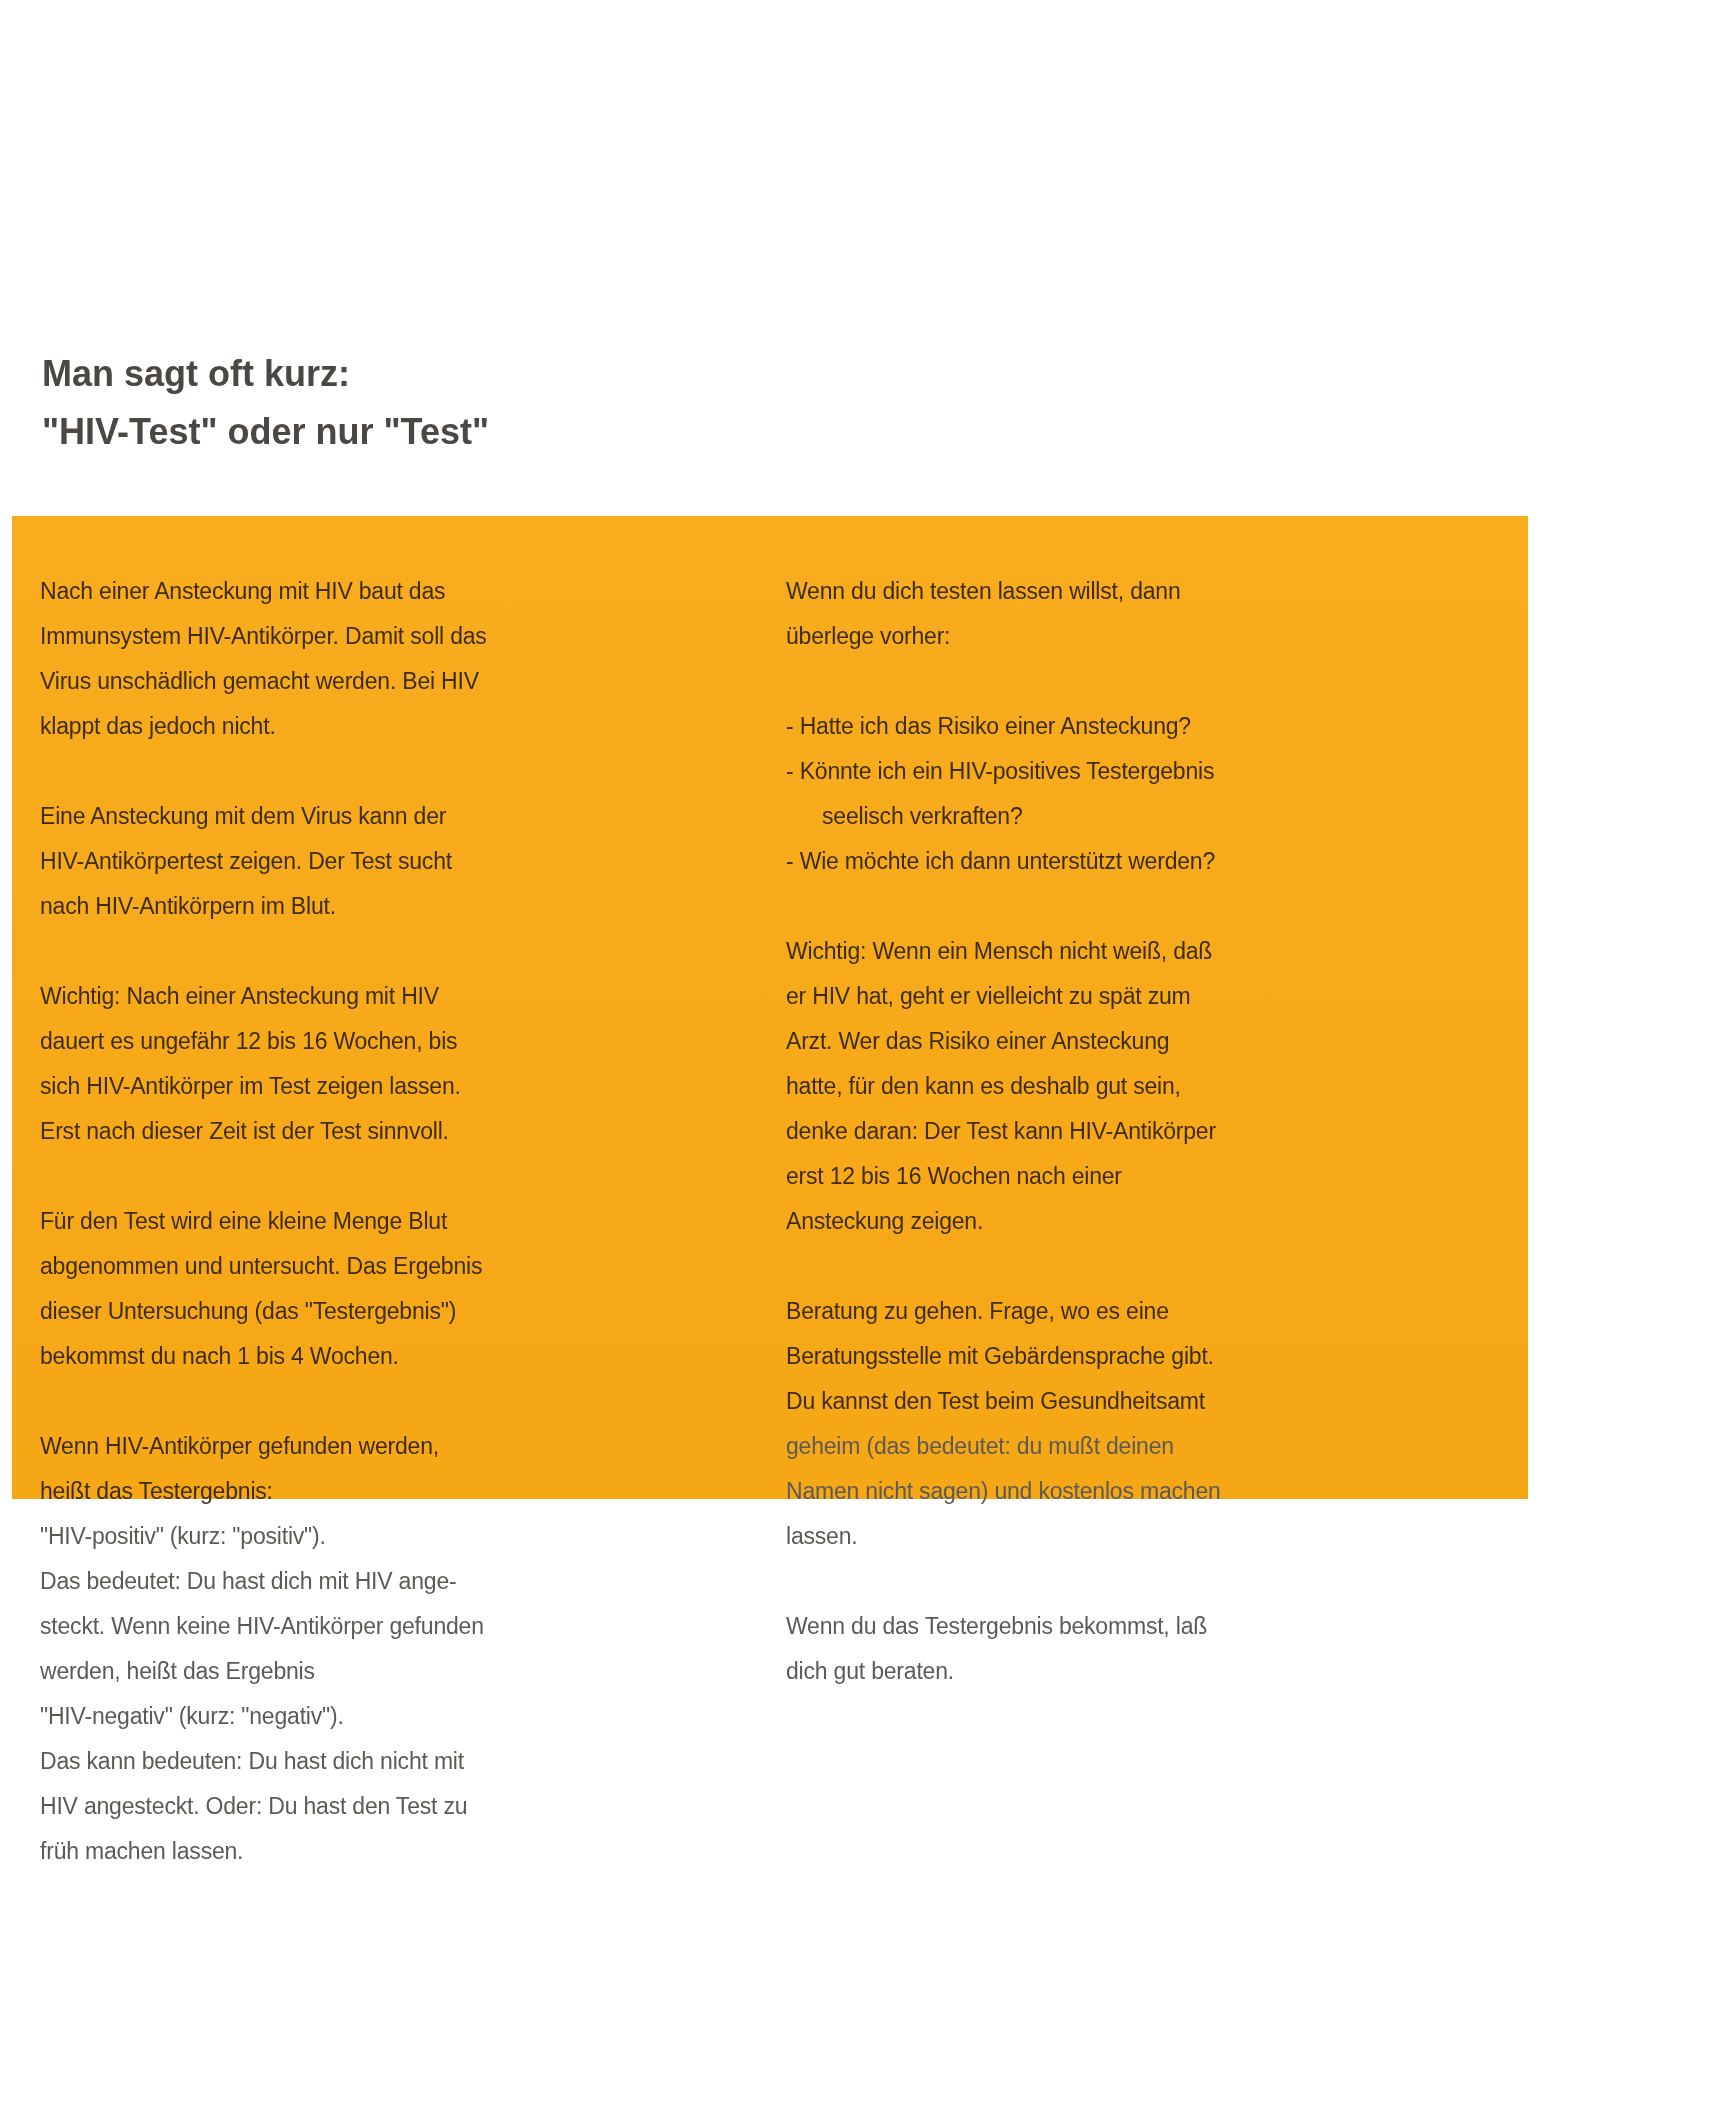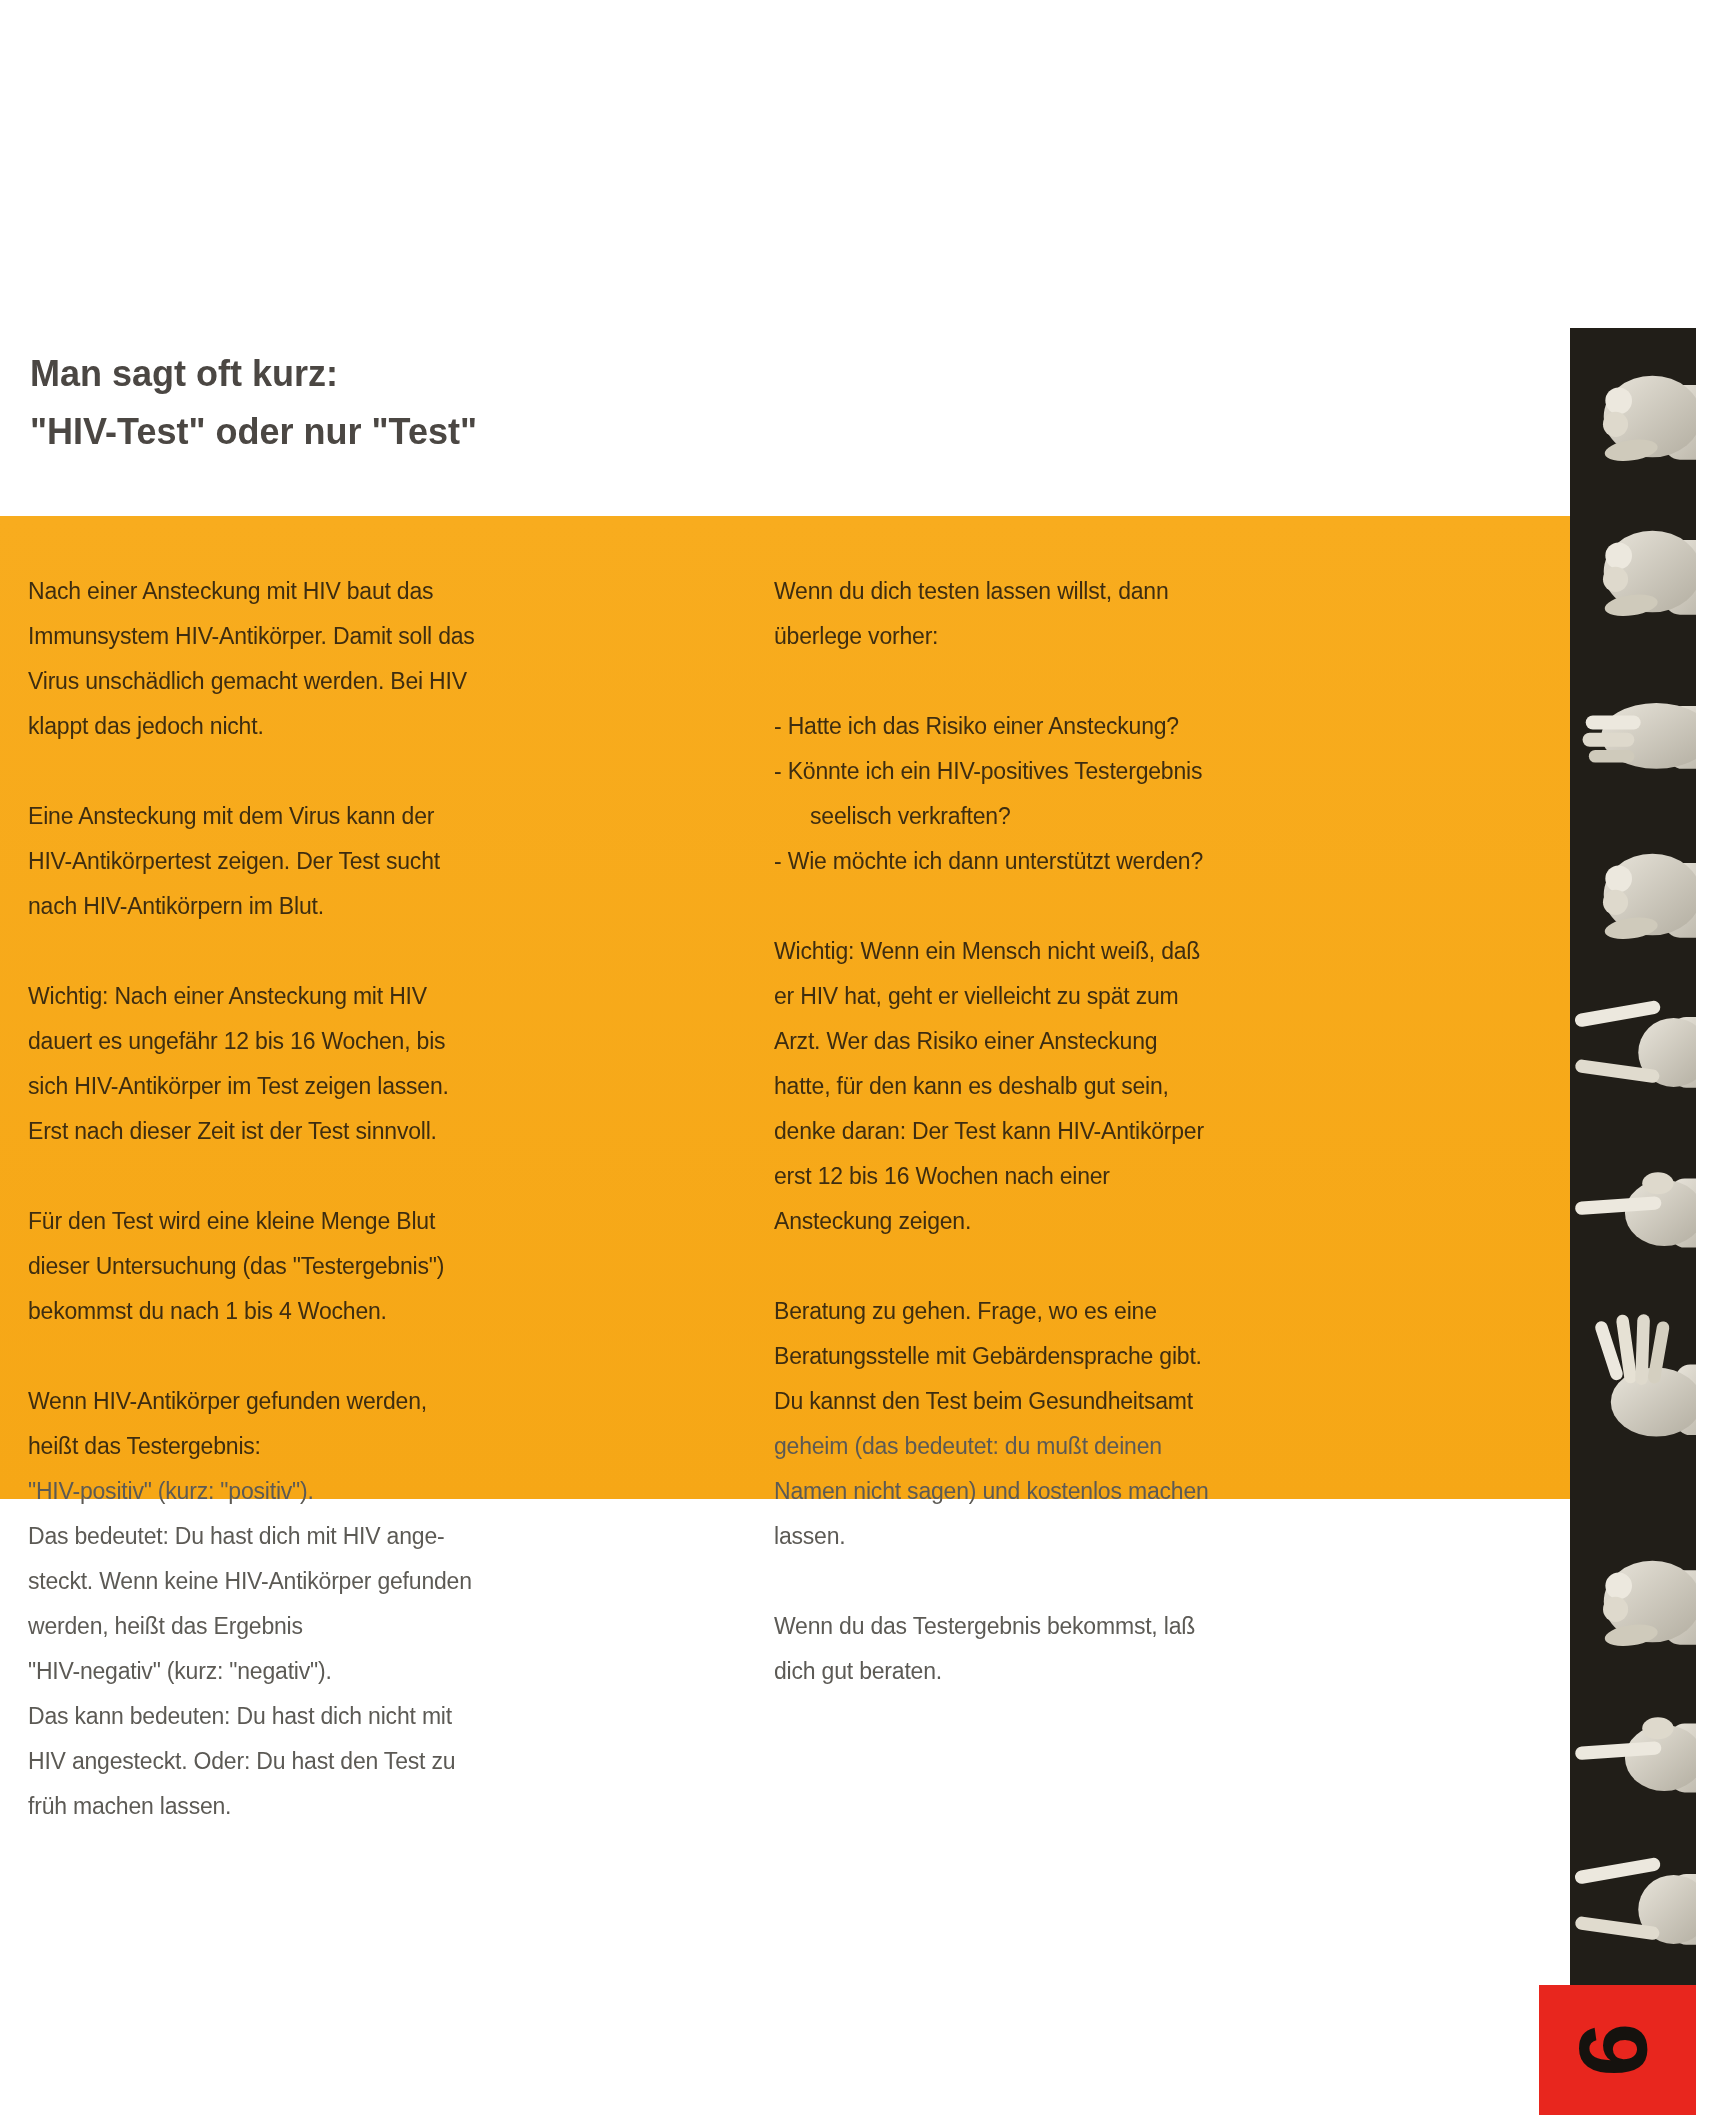--- a/index.html
+++ b/index.html
@@ -1,21 +1,22 @@
 <!DOCTYPE html>
 <html style="font-size:12.5px"><head>
 <meta charset="utf-8">
 <style>
   html,body{margin:0;padding:0;background:#ffffff;}
   #page{
     position:relative;
-    width:1696px;height:2119px;
+    width:1516px;height:2119px;
     background:#ffffff;
     overflow:hidden;
     font-family:"Liberation Sans", sans-serif;
+    margin-left:12px;
   }
   
   #orange-panel{
     position:absolute;left:0;top:516px;width:1571px;height:983px;
     background:linear-gradient(180deg,#F8AC1E 0%,#F6A716 100%);
   }
   
   #heading{
     position:absolute;left:30px;top:345px;
     font-size:36px;line-height:58px;font-weight:bold;
@@ -125,20 +126,21 @@
         <div class="text-line">nach HIV-Antikörpern im Blut.</div>
       </div>
       <div class="paragraph tone-orange">
         <div class="text-line">Wichtig: Nach einer Ansteckung mit HIV</div>
         <div class="text-line">dauert es ungefähr 12 bis 16 Wochen, bis</div>
         <div class="text-line">sich HIV-Antikörper im Test zeigen lassen.</div>
         <div class="text-line">Erst nach dieser Zeit ist der Test sinnvoll.</div>
       </div>
       <div class="paragraph tone-orange">
         <div class="text-line">Für den Test wird eine kleine Menge Blut</div>
+        <div class="text-line">abgenommen und untersucht. Das Ergebnis</div>
         <div class="text-line">dieser Untersuchung (das "Testergebnis")</div>
         <div class="text-line">bekommst du nach 1 bis 4 Wochen.</div>
       </div>
       <div class="paragraph tone-orange">
         <div class="text-line">Wenn HIV-Antikörper gefunden werden,</div>
         <div class="text-line">heißt das Testergebnis:</div>
       </div>
       <div class="paragraph tone-white flush">
         <div class="text-line">"HIV-positiv" (kurz: "positiv").</div>
         <div class="text-line">Das bedeutet: Du hast dich mit HIV ange-</div>

